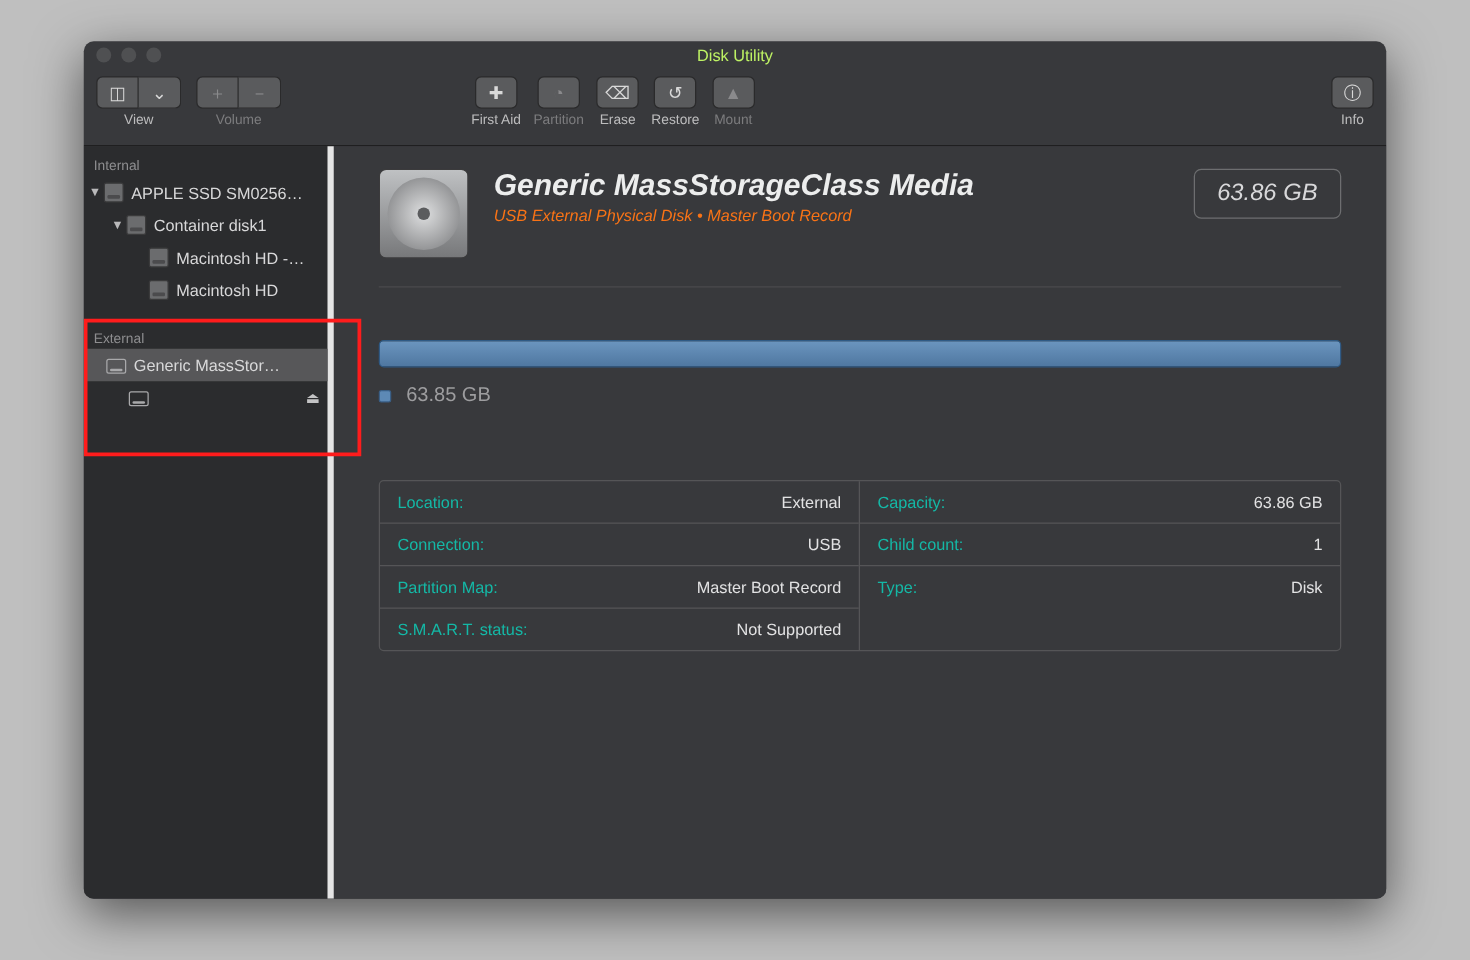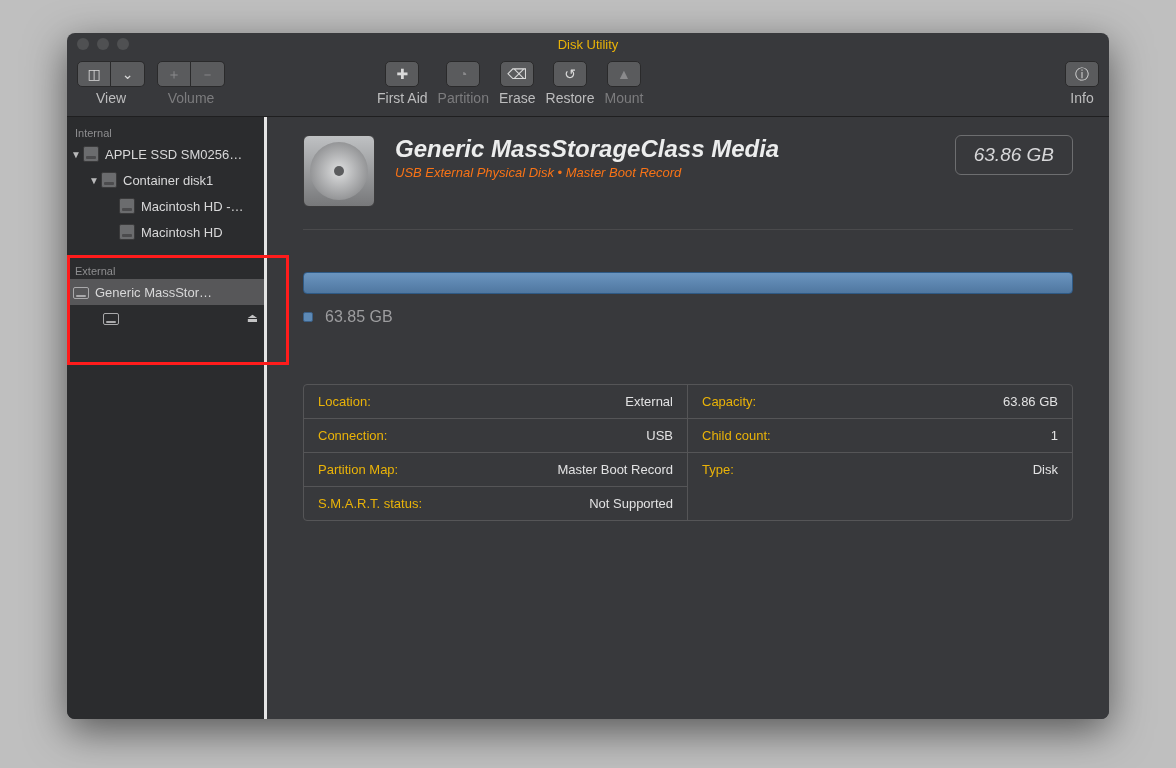--- a/index.html
+++ b/index.html
@@ -5,42 +5,42 @@
   * { box-sizing: border-box; margin: 0; padding: 0; font-family: -apple-system, "Helvetica Neue", Arial, sans-serif; }
   body { background: #bfbfbf; width: 1176px; height: 768px; position: relative; }
   .window {
     position: absolute; left: 67px; top: 33px; width: 1042px; height: 686px;
     background: #38393c; border-radius: 8px; box-shadow: 0 12px 40px rgba(0,0,0,.55);
     display: flex; flex-direction: column; overflow: hidden;
   }
   .titlebar { height: 22px; display: flex; align-items: center; padding: 0 10px; position: relative; }
   .traffic { display: flex; gap: 8px; }
   .tl-dot { width: 12px; height: 12px; border-radius: 50%; background: #4f5052; }
-  .win-title { position: absolute; left: 0; right: 0; text-align: center; color: #eab308; font-size: 13px; pointer-events:none;}
+  .win-title { position: absolute; left: 0; right: 0; text-align: center; color: #bef264; font-size: 13px; pointer-events:none;}
   .toolbar {
     height: 62px; display: flex; align-items: flex-start; padding: 6px 10px 4px 10px; gap: 12px;
     border-bottom: 1px solid #1f1f20;
   }
   .tb-group { display: flex; flex-direction: column; align-items: center; gap: 3px; }
   .tb-btn-row { display: flex; }
   .tb-btn {
     background: #5a5b5d; height: 26px; min-width: 34px; display:flex; align-items:center; justify-content:center;
     border: 1px solid #2a2a2b; color: #d9d9d9; font-size: 15px;
   }
   .tb-btn.disabled { color: #8a8a8c; }
   .tb-btn:first-child { border-top-left-radius:5px; border-bottom-left-radius:5px;}
   .tb-btn:last-child  { border-top-right-radius:5px; border-bottom-right-radius:5px;}
   .tb-btn + .tb-btn { border-left: none; }
-  .tb-label { color: #bdbdbe; font-size: 14px; }
+  .tb-label { color: #bdbdbe; font-size: 11px; }
   .tb-label.dim { color: #7c7c7e; }
   .tb-spacer { flex: 1; }
   .center-tools { display:flex; gap:10px; margin-left:140px;}
   .body { flex: 1; display: flex; min-height: 0; }
   .sidebar {
-    width: 200px; background: #2b2c2e; border-right: 3px solid #e5e5e5; padding-top: 4px;
+    width: 200px; background: #2b2c2e; border-right: 5px solid #e5e5e5; padding-top: 4px;
     color: #d8d8d9; font-size: 13px; position: relative;
   }
   .sb-header { color: #8e8e90; font-size: 11px; padding: 6px 8px 2px 8px; }
   .sb-row { display:flex; align-items:center; height:26px; padding-right:6px; white-space:nowrap; overflow:hidden; text-overflow:ellipsis; }
   .sb-row.sel { background:#575759; }
   .tri { width:10px; text-align:center; color:#b9b9ba; font-size:10px; display:inline-block; }
   .disk-ic { width:16px; height:16px; background:#6b6c6e; border:1px solid #3a3a3b; border-radius:2px; margin:0 6px 0 2px; display:inline-block; position:relative;}
   .disk-ic::after{content:"";position:absolute;left:2px;right:2px;bottom:2px;height:3px;background:#4b4b4d;border-radius:1px;}
   .vol-ic { width:16px; height:12px; border:1px solid #a9a9ab; border-radius:2px; margin:0 6px 0 2px; display:inline-block; position:relative; top:1px;}
   .vol-ic::after{content:"";position:absolute;left:2px;right:2px;bottom:1px;height:2px;background:#a9a9ab;border-radius:1px;}
@@ -69,21 +69,21 @@
   .legend { display:flex; align-items:center; gap:10px; margin-top:14px; }
   .lg-sw { width:10px;height:10px;border-radius:2px;background:#5d89b5;border:1px solid #3a5f86;}
   .lg-sz { color:#9d9d9f; font-size:16px; margin-left:2px;}
   .info-grid {
     margin-top:58px; border:1px solid #555557; border-radius:4px;
     display:grid; grid-template-columns:1fr 1fr;
   }
   .info-col:first-child{border-right:1px solid #555557;}
   .info-row { display:flex; justify-content:space-between; padding:9px 14px; border-top:1px solid #555557; font-size:13px;}
   .info-col .info-row:first-child{border-top:none;}
-  .info-k{color:#eab308;} .info-v{color:#e2e2e3;}
+  .info-k{color:#14b8a6;} .info-v{color:#e2e2e3;}
   
   .ico{font-size:14px;line-height:1;}
 </style>
 </head>
 <body>
 
 <div class="window">
   <div class="titlebar">
     <div class="traffic">
       <div class="tl-dot"></div>
@@ -191,21 +191,21 @@
         <span class="disk-ic"></span>
         <span>Macintosh HD -…</span>
       </div>
       <div class="sb-row" style="padding-left:50px">
         <span class="disk-ic"></span>
         <span>Macintosh HD</span>
       </div>
 
       <div class="sb-header" style="margin-top:14px">External</div>
 
-      <div class="sb-row sel" style="padding-left:4px">
+      <div class="sb-row sel" style="padding-left:16px">
         <span class="vol-ic"></span>
         <span>Generic MassStor…</span>
       </div>
       <div class="sb-row" style="padding-left:34px">
         <span class="vol-ic"></span>
         <span></span>
         <span class="eject">⏏</span>
       </div>
 
       <div class="highlight-box"></div>

